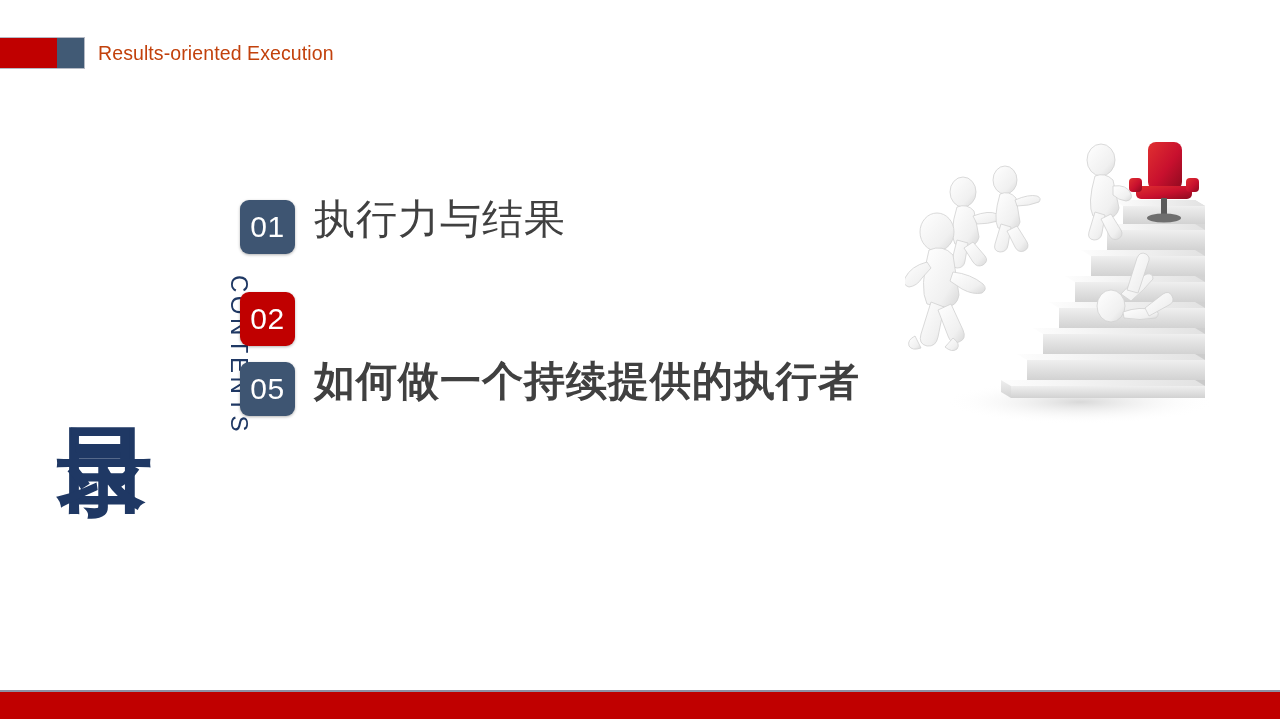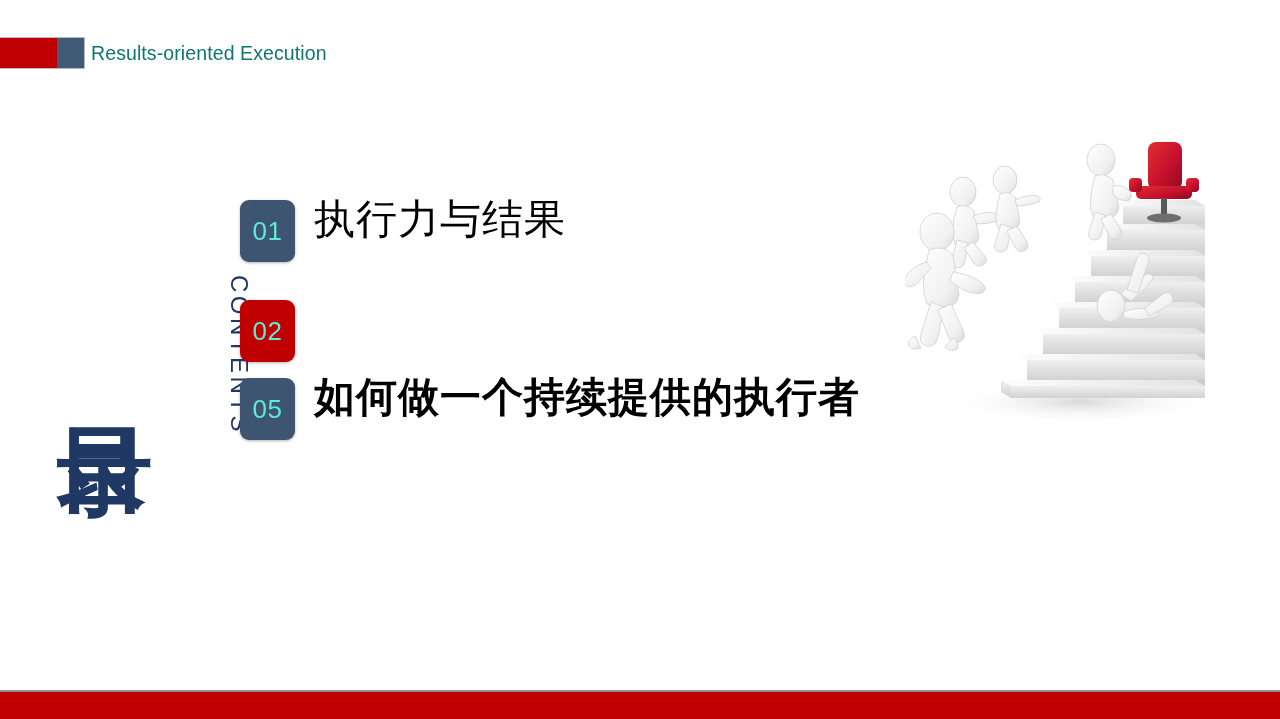--- a/index.html
+++ b/index.html
@@ -42,23 +42,23 @@
     width: 57px;
     height: 100%;
     background: #C00000;
   }
   .header-mark-blue {
     width: 27px;
     height: 100%;
     background: #415A75;
   }
   .header-title {
-    margin-left: 7px;
+    margin-left: 14px;
     font-size: 19.5px;
-    color: #0f766e;
+    color: #c2410c;
     letter-spacing: 0.1px;
     white-space: nowrap;
   }
 
   
   .toc-label {
     position: absolute;
     left: 60px;
     top: 250px;
     width: 165px;
@@ -95,38 +95,38 @@
     width: 800px;
   }
   .toc-item {
     display: flex;
     align-items: flex-start;
     margin-bottom: 6px;
   }
   .toc-badge {
     flex: 0 0 auto;
     width: 55px;
-    height: 62px;
+    height: 54px;
     border-radius: 9px;
     display: flex;
     align-items: center;
     justify-content: center;
-    color: #5eead4;
-    font-size: 26px;
+    color: #ffffff;
+    font-size: 30px;
     letter-spacing: 0.5px;
     box-shadow: 0 1px 3px rgba(0,0,0,0.30);
     margin-top: 4px;
   }
   .toc-badge.navy  { background: #3E5572; }
   .toc-badge.red   { background: #C00000; }
   .toc-text {
     margin-left: 19px;
     font-size: 41px;
     line-height: 1.14;
-    color: #000000;
+    color: #404040;
     letter-spacing: 1px;
     font-family: "DejaVu Sans", "Liberation Sans", sans-serif;
     max-width: 560px;
   }
   .toc-text.wide { max-width: 760px; font-weight: bold; }
 
   .item-1 { margin-bottom: 34px; }
   .item-2 { margin-bottom: 12px; }
 
   

